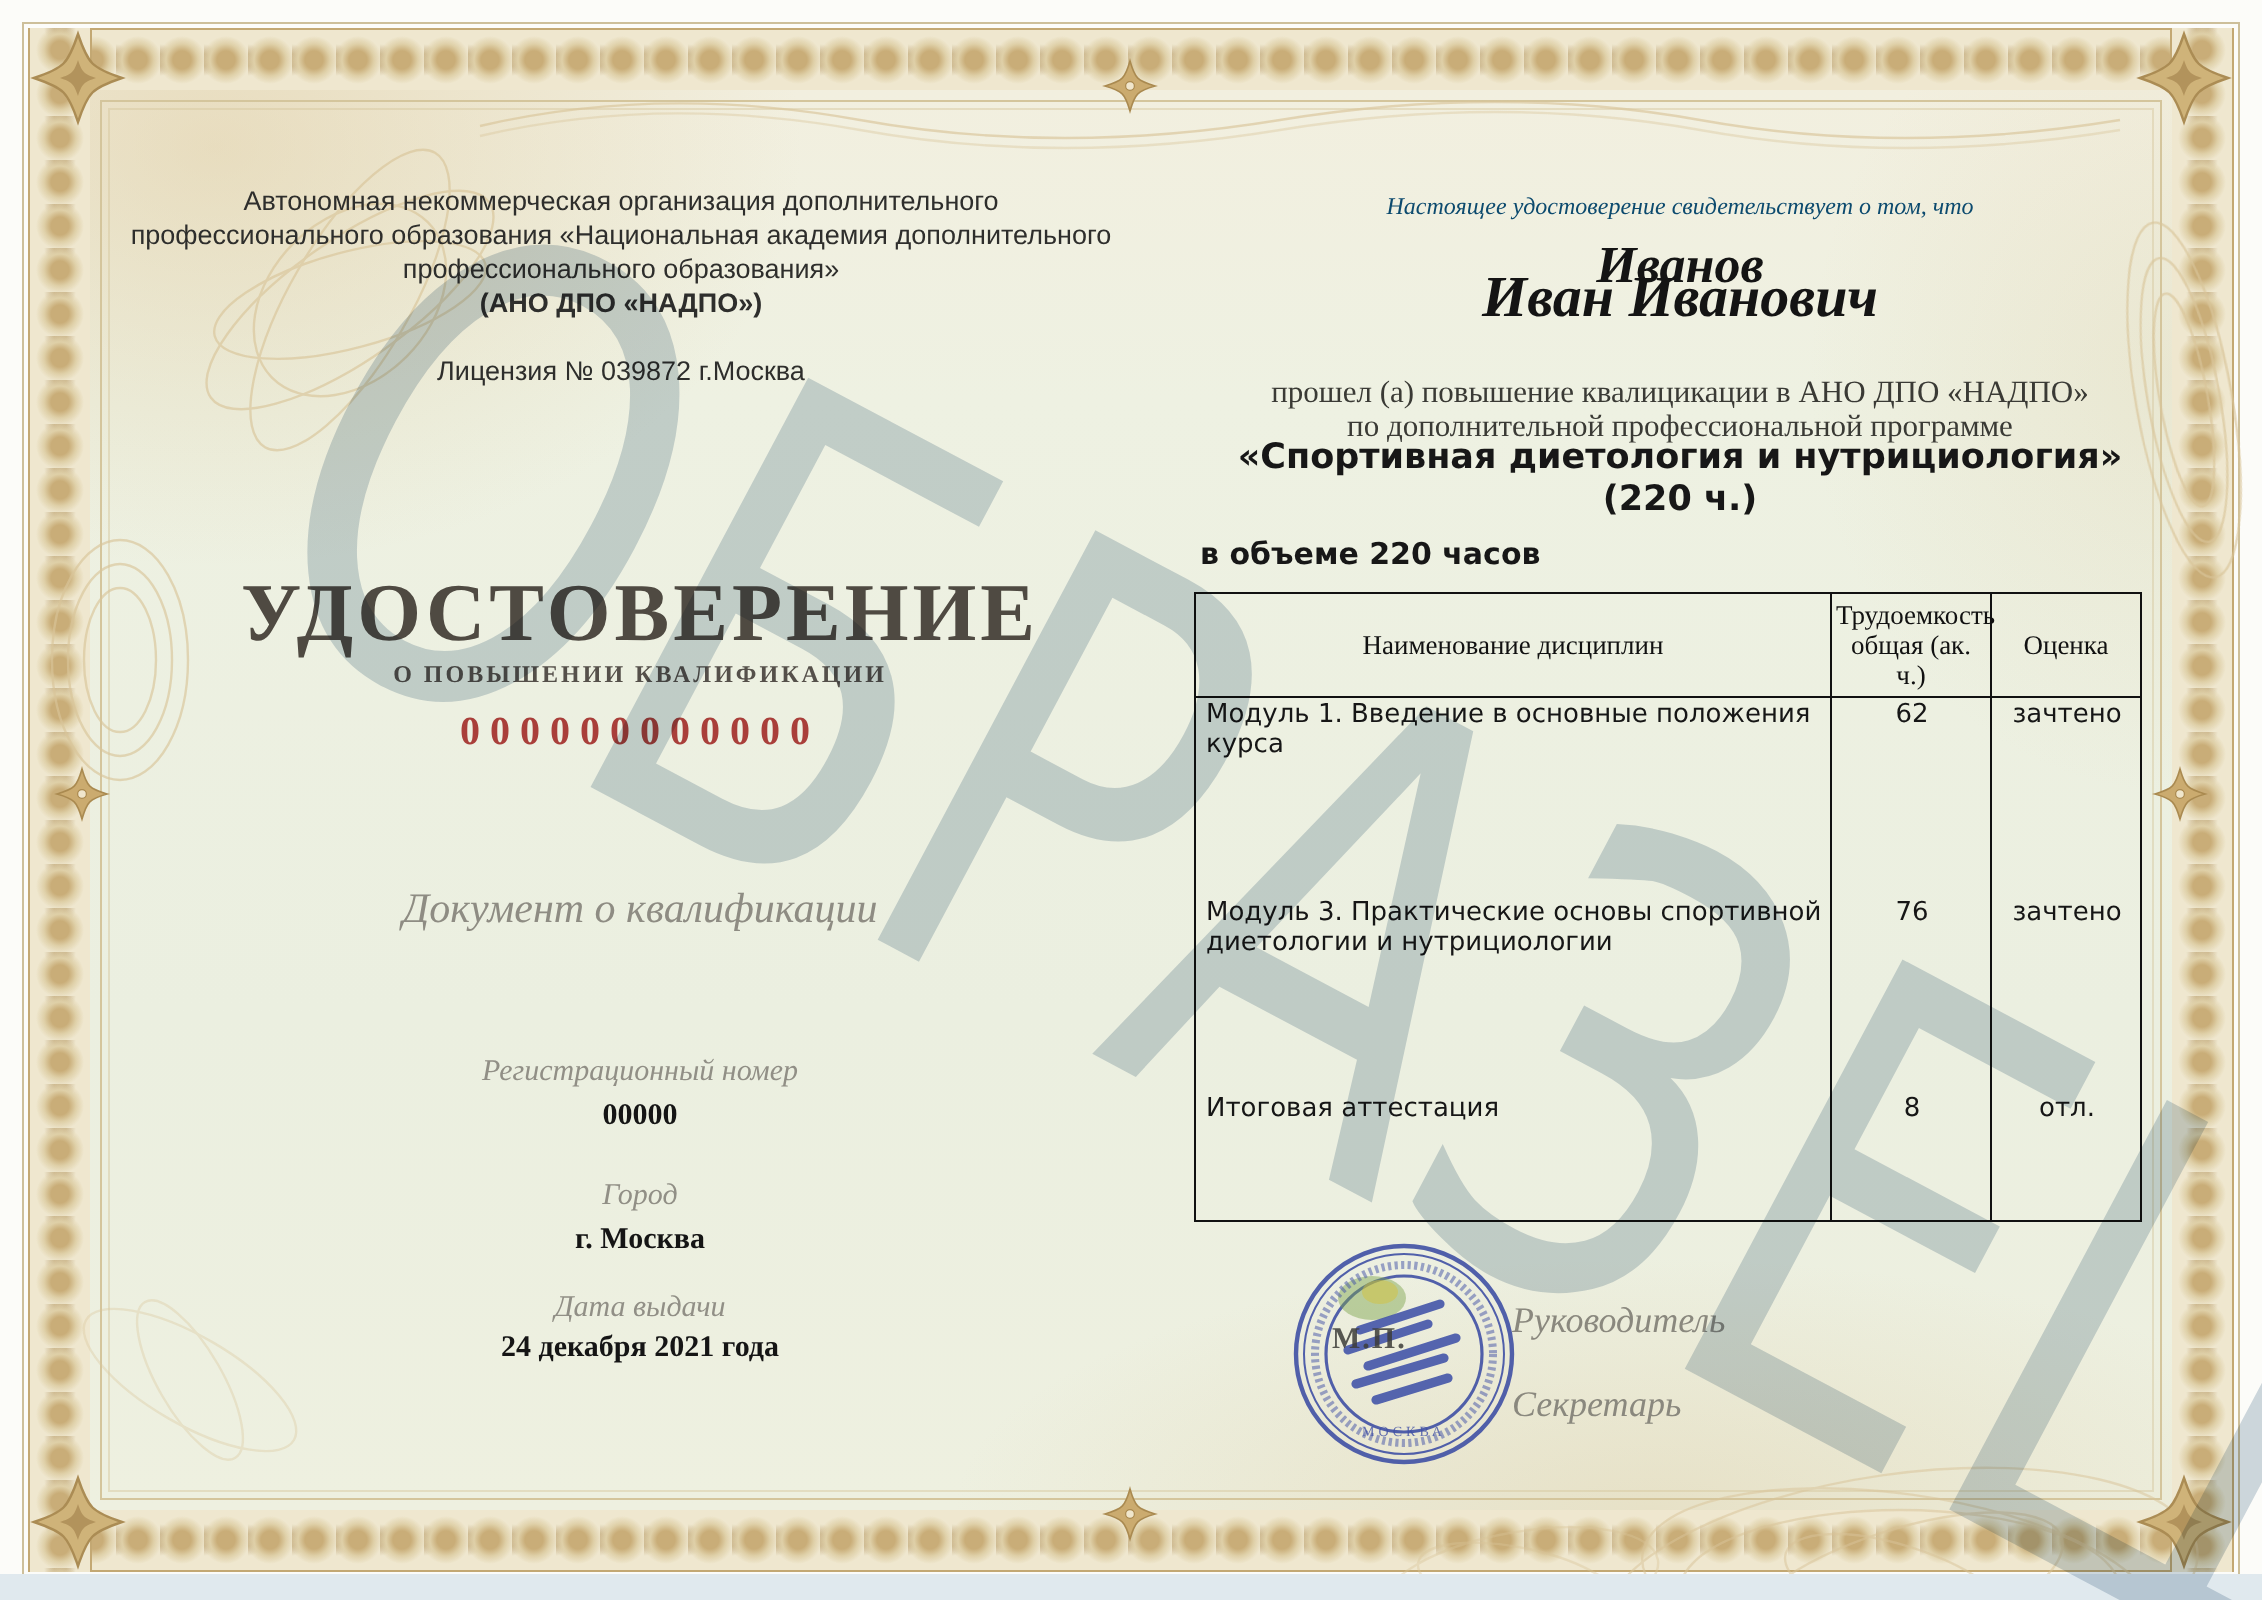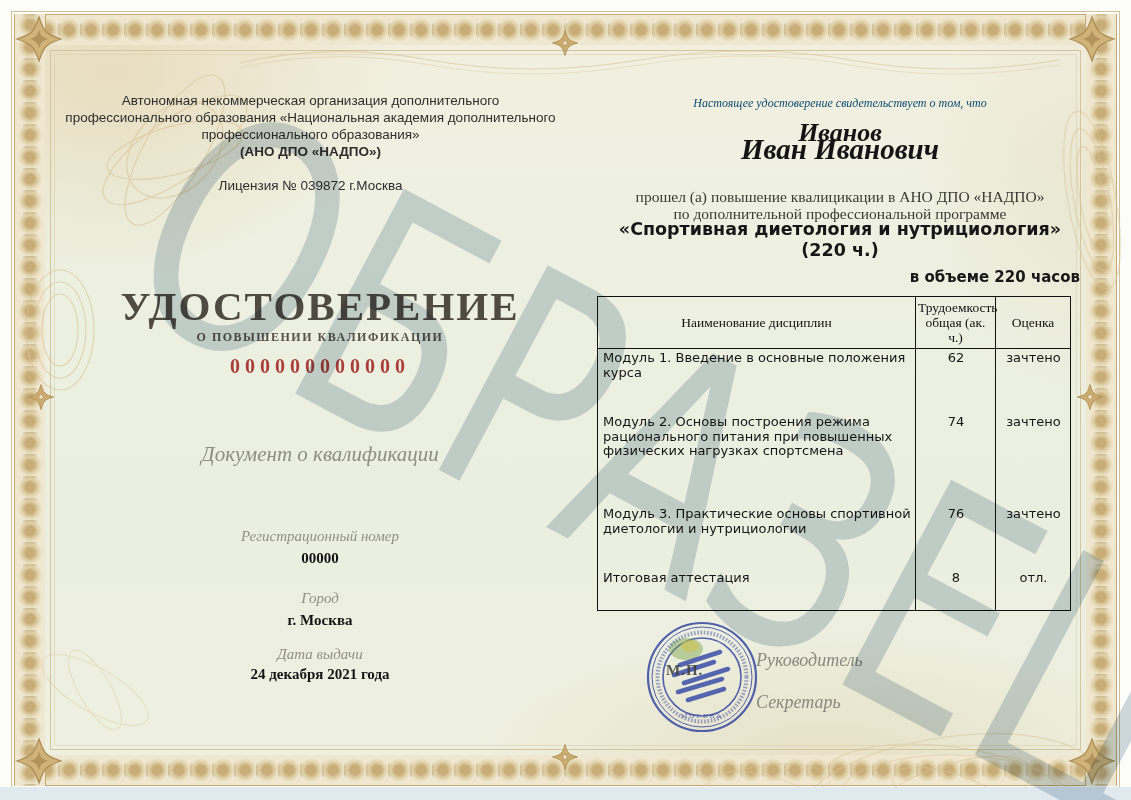--- a/index.html
+++ b/index.html
@@ -55,21 +55,21 @@
   .intro{position:absolute;left:600px;top:96px;width:480px;text-align:center;
      font-style:italic;font-size:12px;color:#0c4a6e;}
   .holder-surname{position:absolute;left:600px;top:118px;width:480px;text-align:center;
      font-size:26px;font-weight:bold;font-style:italic;color:#141414;}
   .holder-name{position:absolute;left:600px;top:133px;width:480px;text-align:center;
      font-size:29px;font-weight:bold;font-style:italic;color:#141414;}
   .statement{position:absolute;left:600px;top:188px;width:480px;text-align:center;
      font-size:15.5px;line-height:17px;color:#3a3a35;}
   .program{position:absolute;left:605px;top:219px;width:470px;text-align:center;
      font-family:"DejaVu Sans",sans-serif;font-size:17.5px;line-height:21px;font-weight:bold;color:#171717;}
-  .volume{position:absolute;left:600px;top:268px;width:480px;text-align:right;
+  .volume{position:absolute;left:600px;top:268px;width:480px;text-align:left;
      font-family:"DejaVu Sans",sans-serif;font-size:15px;font-weight:bold;color:#171717;}
 
   
   table.modules{position:absolute;left:597px;top:296px;width:473px;height:315px;
      border-collapse:collapse;table-layout:fixed;background:transparent;}
   table.modules th{border:1.5px solid #111;font-weight:normal;font-size:13.5px;line-height:15px;
      padding:3px 2px;color:#111;text-align:center;vertical-align:middle;}
   table.modules td{border-left:1.5px solid #111;border-right:1.5px solid #111;
      font-family:"DejaVu Sans",sans-serif;font-size:13px;line-height:14.5px;
      padding:2px 4px 1px 5px;color:#161616;vertical-align:top;}
@@ -215,25 +215,20 @@
         <th>Оценка</th>
       </tr>
     </thead>
     <tbody>
         <tr>
           <td class="c-name">Модуль 1. Введение в основные положения курса</td>
           <td class="c-hours">62</td>
           <td class="c-grade">зачтено</td>
         </tr>
         <tr>
-          <td class="c-name">Модуль 2. Основы построения режима рационального питания при повышенных физических нагрузках спортсмена</td>
-          <td class="c-hours">74</td>
-          <td class="c-grade">зачтено</td>
-        </tr>
-        <tr>
           <td class="c-name">Модуль 3. Практические основы спортивной диетологии и нутрициологии</td>
           <td class="c-hours">76</td>
           <td class="c-grade">зачтено</td>
         </tr>
         <tr>
           <td class="c-name">Итоговая аттестация</td>
           <td class="c-hours">8</td>
           <td class="c-grade">отл.</td>
         </tr>
         <tr class="filler">

